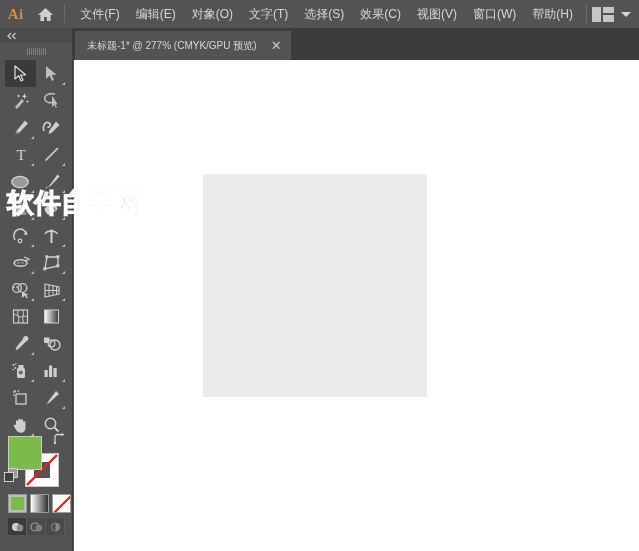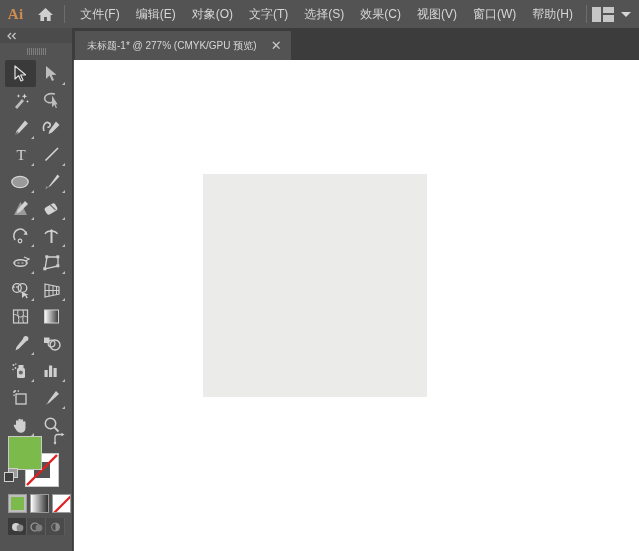--- a/index.html
+++ b/index.html
@@ -529,15 +529,16 @@
         </div>
       </div>
 
       <div class="screen-mode">
         
       </div>
     </div>
   </div>
 
   <div class="watermark">
+    <div class="wm-main">软件自学网</div>
   </div>
 
 </div>
 
 </body></html>

